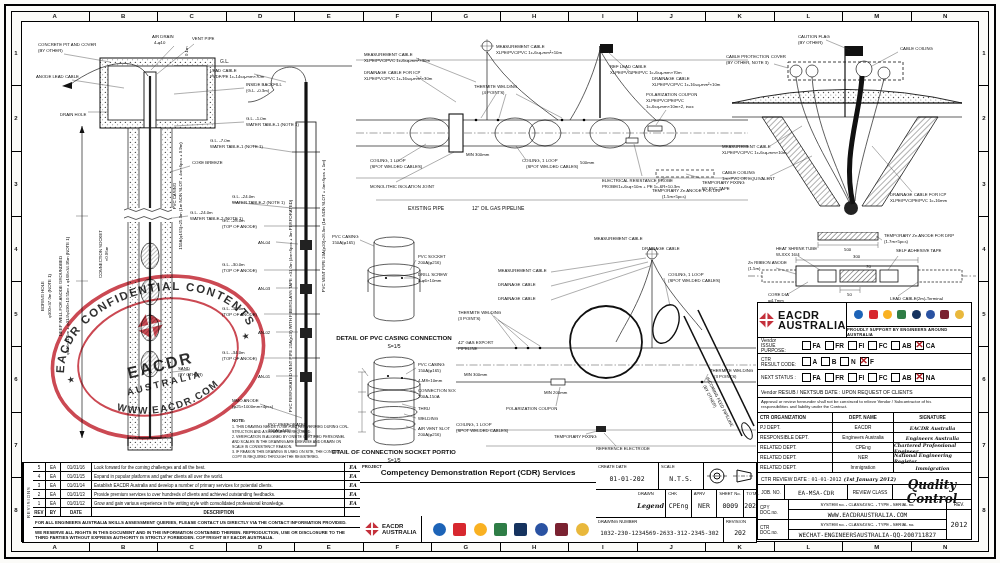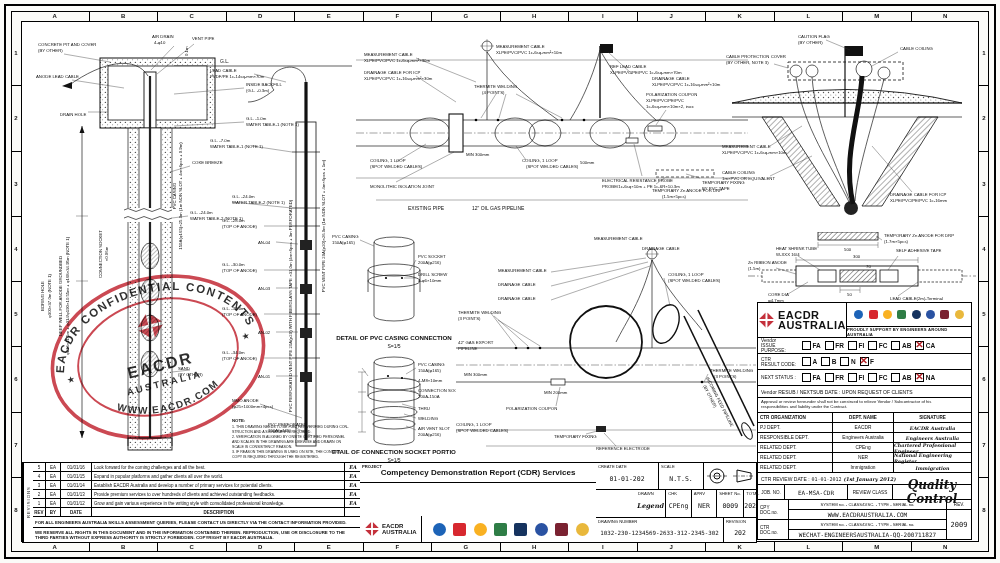--- a/index.html
+++ b/index.html
@@ -773,21 +773,21 @@
           <div>CTR DOC.no.</div>
         </div>
       <div class="dm">
         <div class="sys">SYSTEM no. - CLASS/DISC. - TYPE - SERIAL no.</div>
         <div class="val">WWW.EACDRAUSTRALIA.COM</div>
         <div class="sys">SYSTEM no. - CLASS/DISC. - TYPE - SERIAL no.</div>
         <div class="val">WECHAT-ENGINEERSAUSTRALIA-QQ-200711827</div>
       </div>
       <div class="dr">
           <div class="rh">REV.</div>
-          <div class="rv2">2009</div>
+          <div class="rv2">2012</div>
         </div>
     </div>
   </div>
 
   <div class="revs">
     <div class="rev-side">REVISIONS</div>
     <div class="rev-main">
       <div class="rev-row">
           <span class="c-rev">5</span>
           <span class="c-by">EA</span>

